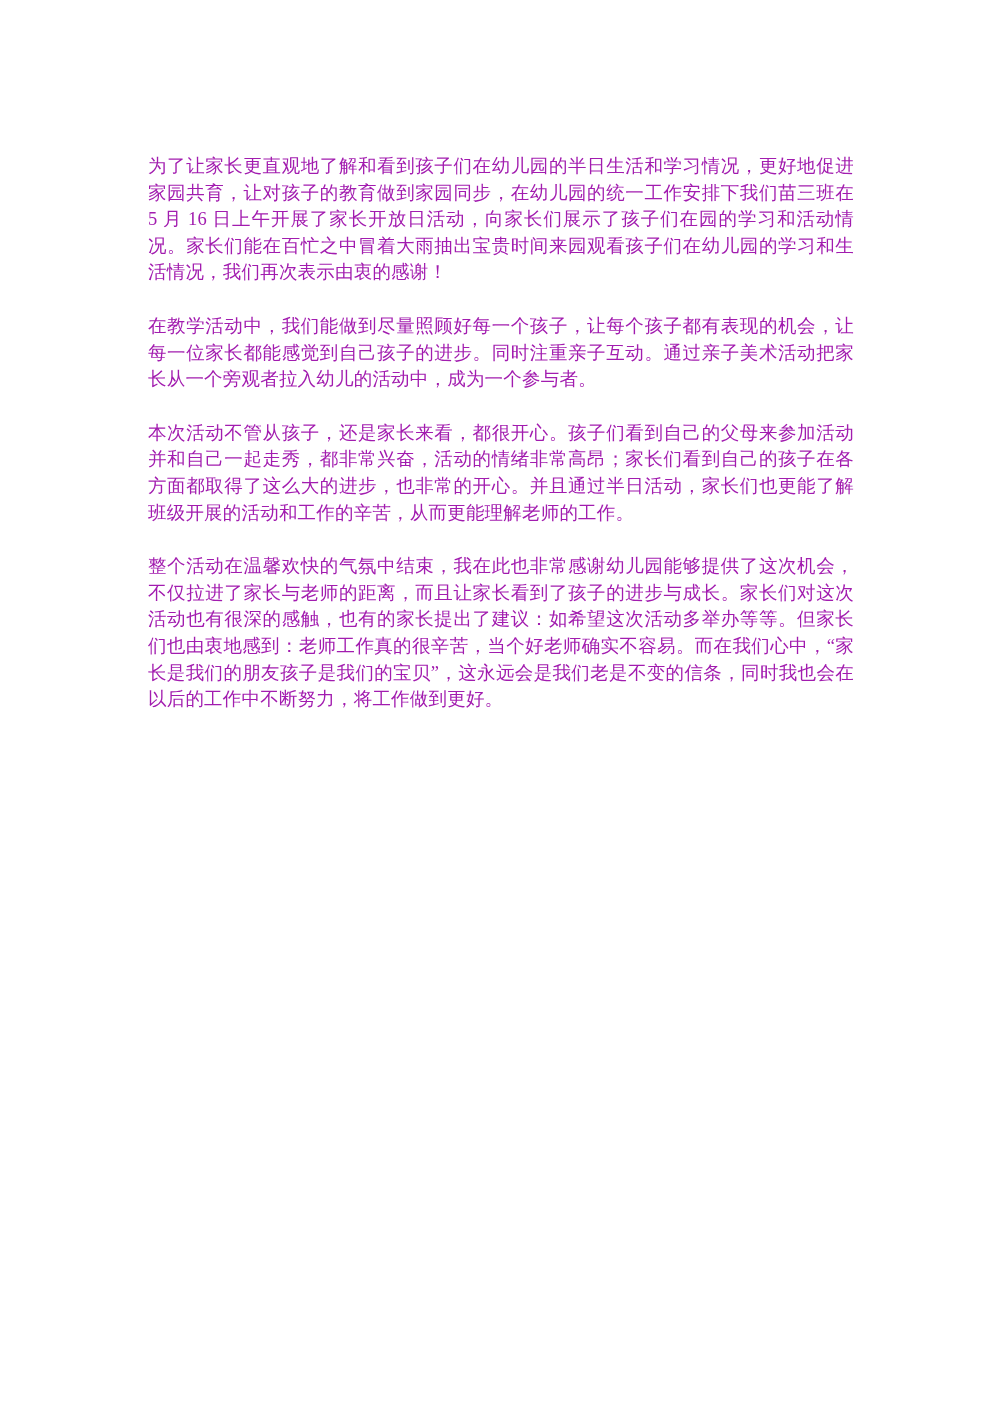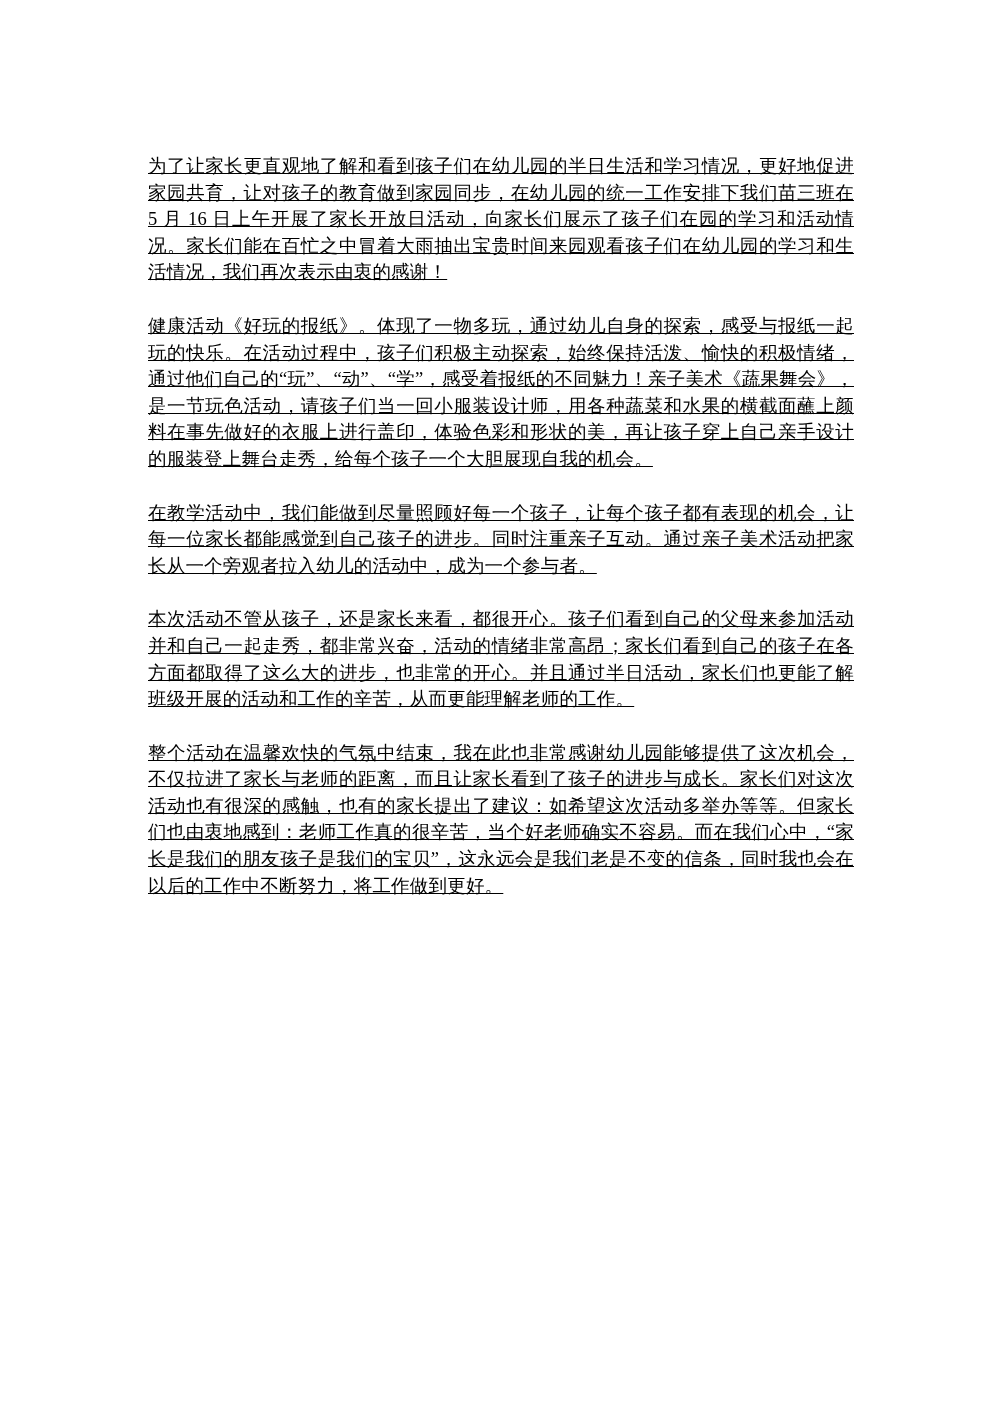--- a/index.html
+++ b/index.html
@@ -11,35 +11,33 @@
     width: 1000px;
     height: 1415px;
     position: relative;
     font-family: "Liberation Serif", "DejaVu Serif", serif;
   }
   .doc-page {
     position: absolute;
     left: 148px;
     top: 153px;
     width: 706px;
-    color: #000000;
-    text-decoration: underline;
+    color: #a21caf;
   }
   .doc-page p {
     margin: 0 0 27px 0;
     font-size: 18.5px;
     line-height: 26.6px;
     text-align: justify;
     text-justify: inter-ideograph;
     letter-spacing: 0.2px;
     word-break: break-all;
   }
 </style>
 </head>
 <body>
 
 <div class="doc-page">
   <p>为了让家长更直观地了解和看到孩子们在幼儿园的半日生活和学习情况，更好地促进家园共育，让对孩子的教育做到家园同步，在幼儿园的统一工作安排下我们苗三班在 5 月 16 日上午开展了家长开放日活动，向家长们展示了孩子们在园的学习和活动情况。家长们能在百忙之中冒着大雨抽出宝贵时间来园观看孩子们在幼儿园的学习和生活情况，我们再次表示由衷的感谢！</p>
-  <p>健康活动《好玩的报纸》。体现了一物多玩，通过幼儿自身的探索，感受与报纸一起玩的快乐。在活动过程中，孩子们积极主动探索，始终保持活泼、愉快的积极情绪，通过他们自己的“玩”、“动”、“学”，感受着报纸的不同魅力！亲子美术《蔬果舞会》，是一节玩色活动，请孩子们当一回小服装设计师，用各种蔬菜和水果的横截面蘸上颜料在事先做好的衣服上进行盖印，体验色彩和形状的美，再让孩子穿上自己亲手设计的服装登上舞台走秀，给每个孩子一个大胆展现自我的机会。</p>
   <p>在教学活动中，我们能做到尽量照顾好每一个孩子，让每个孩子都有表现的机会，让每一位家长都能感觉到自己孩子的进步。同时注重亲子互动。通过亲子美术活动把家长从一个旁观者拉入幼儿的活动中，成为一个参与者。</p>
   <p>本次活动不管从孩子，还是家长来看，都很开心。孩子们看到自己的父母来参加活动并和自己一起走秀，都非常兴奋，活动的情绪非常高昂；家长们看到自己的孩子在各方面都取得了这么大的进步，也非常的开心。并且通过半日活动，家长们也更能了解班级开展的活动和工作的辛苦，从而更能理解老师的工作。</p>
   <p>整个活动在温馨欢快的气氛中结束，我在此也非常感谢幼儿园能够提供了这次机会，不仅拉进了家长与老师的距离，而且让家长看到了孩子的进步与成长。家长们对这次活动也有很深的感触，也有的家长提出了建议：如希望这次活动多举办等等。但家长们也由衷地感到：老师工作真的很辛苦，当个好老师确实不容易。而在我们心中，“家长是我们的朋友孩子是我们的宝贝”，这永远会是我们老是不变的信条，同时我也会在以后的工作中不断努力，将工作做到更好。</p>
 </div>
 
 </body></html>

